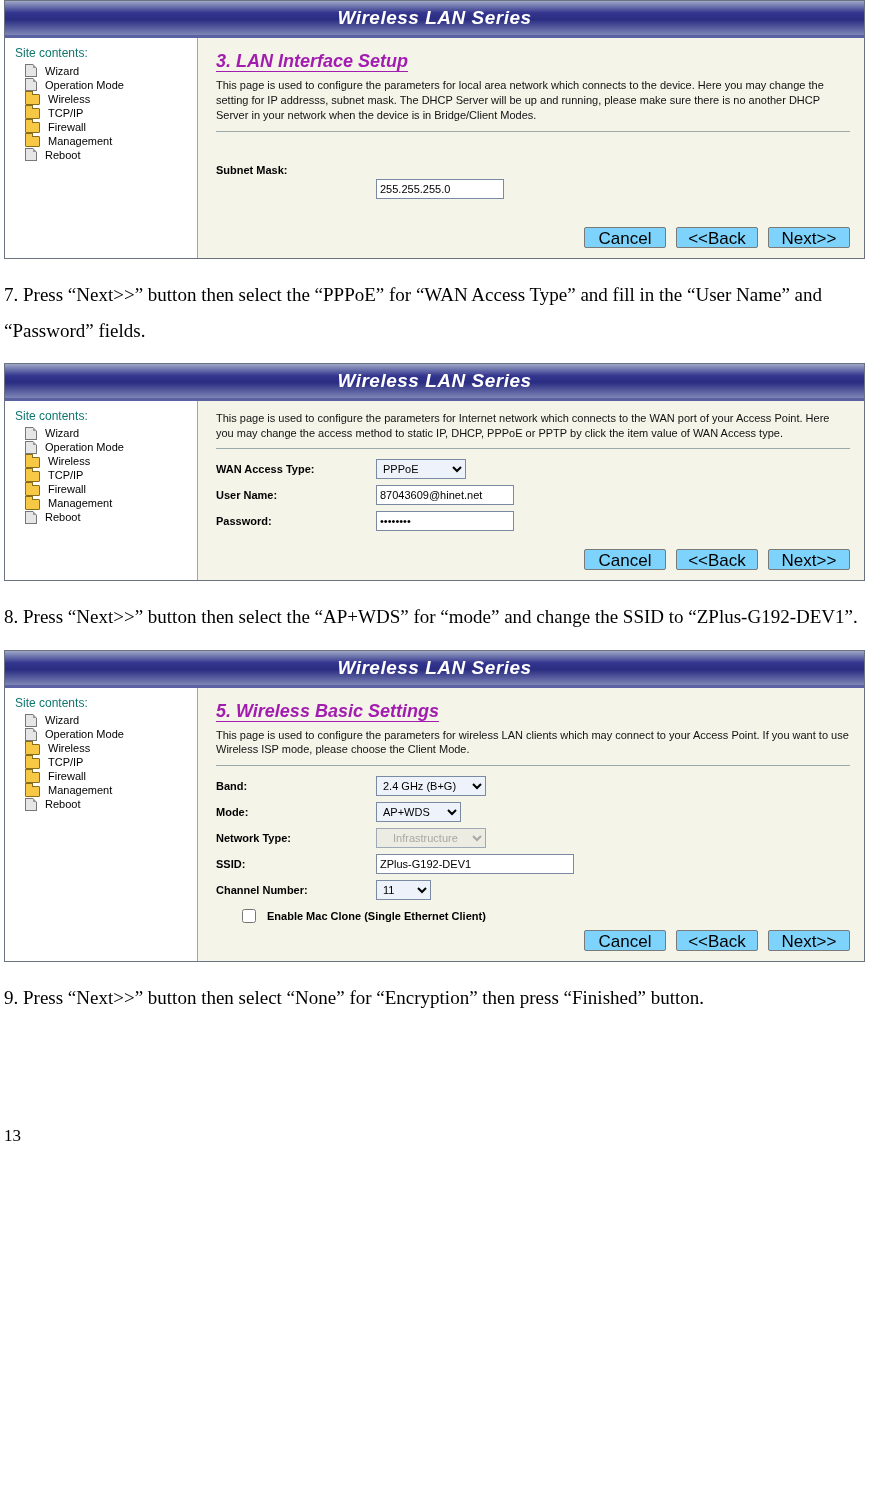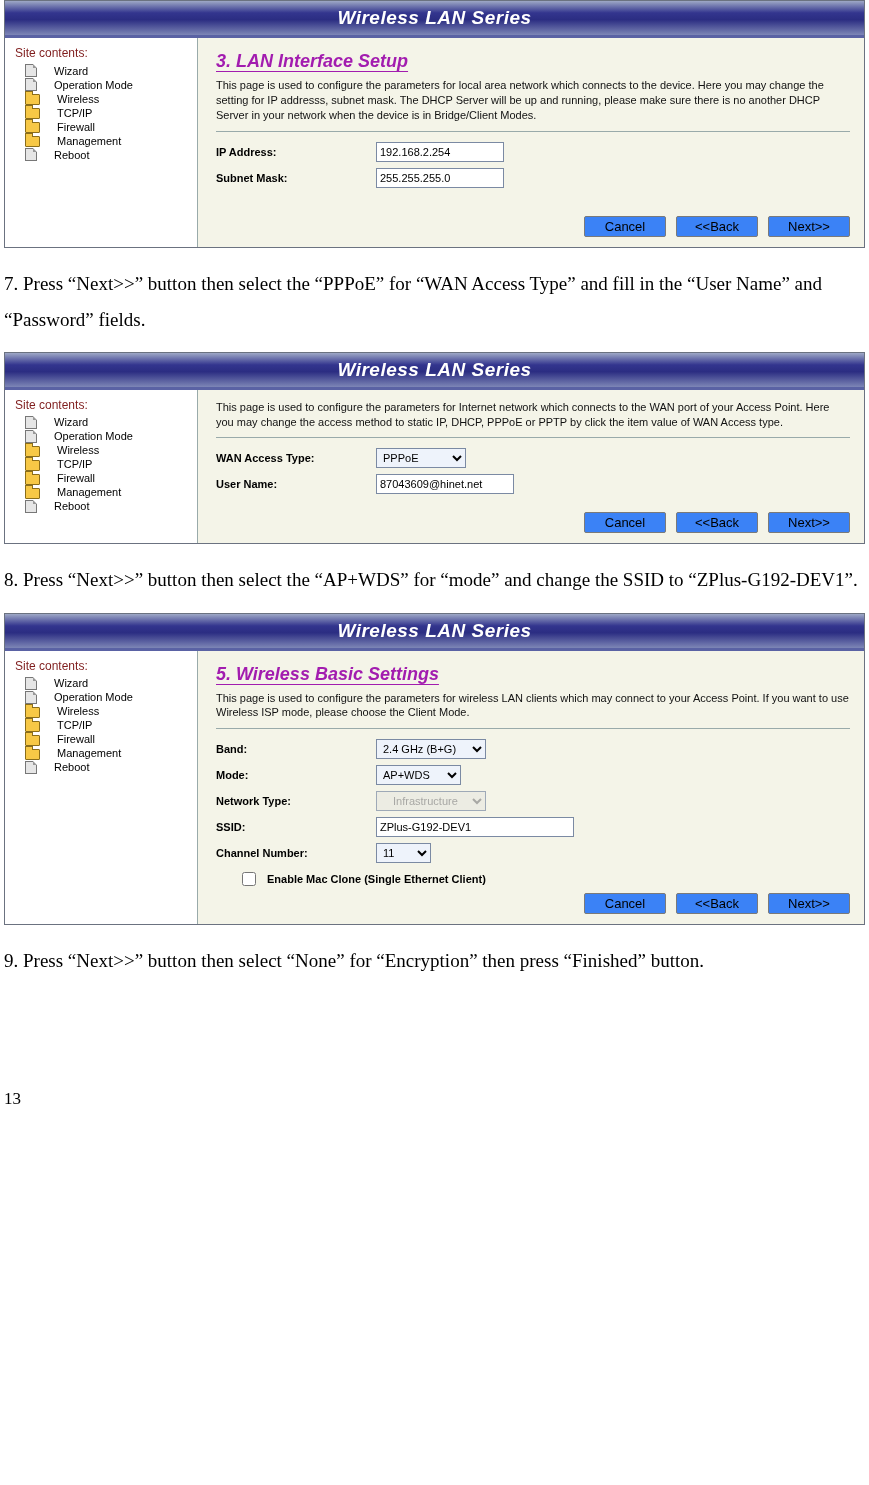--- a/index.html
+++ b/index.html
@@ -45,28 +45,28 @@
     background: #fff;
     padding: 8px 6px 8px 10px;
     border-right: 0;
     font-size: 11px;
     color: #000;
     box-sizing: border-box;
   }
   .sidebar .title {
     font-weight: normal;
     margin-bottom: 4px;
-    color: #7f1d1d;
+    color: #0f766e;
     font-size: 12px;
   }
   .tree li {
     list-style: none;
     display: flex;
     align-items: center;
-    gap: 17px;
+    gap: 8px;
     padding: 0;
     margin-bottom: 1px;
   }
   .tree {
     padding: 0 0 0 10px;
     margin: 0;
   }
   .ico {
     width: 14px;
     height: 12px;
@@ -163,25 +163,25 @@
     color: #888;
     padding-left: 12px;
   }
   .btns {
     display: flex;
     justify-content: flex-end;
     gap: 10px;
     margin-top: 28px;
   }
   .btns button {
-    font-size: 13px;
+    font-size: 17px;
     padding: 1px 0;
     width: 82px;
     height: 21px;
-    background: #3b82f6;
+    background: #7dd3fc;
     border: 1px solid #7a7a7a;
     border-radius: 2px;
     cursor: pointer;
     font-family: Arial, sans-serif;
   }
   .mac-row {
     display: flex;
     align-items: center;
     gap: 8px;
     font-size: 11px;
@@ -235,26 +235,22 @@
         <li>
             <span class="ico ico-file"></span>
             <span>Reboot</span>
           </li>
       </ul>
     </div>
     <div class="main">
       <h2>3. LAN Interface Setup</h2>
       <div class="desc">This page is used to configure the parameters for local area network which connects to the device. Here you may change the setting for IP addresss, subnet mask. The DHCP Server will be up and running, please make sure there is no another DHCP Server in your network when the device is in Bridge/Client Modes.</div>
       <div class="form-row">
-        <label>IP Address:</label>
-        <input type="text" style="width: 120px;" value="192.168.2.254">
-      </div>
-      <div class="form-row">
         <label>Subnet Mask:</label>
-        <input type="text" style="width: 120px;" value="255.255.255.0">
+        <input type="text" style="width: 120px; margin-top: 37px;" value="255.255.255.0">
       </div>
       <div class="btns">
         <button>Cancel</button>
         <button>&lt;&lt;Back</button>
         <button>Next&gt;&gt;</button>
       </div>
     </div>
   </div>
 </div>
 
@@ -303,20 +299,24 @@
       <div class="form-row">
         <label>WAN Access Type:</label>
         <select style="width:90px">
           <option>PPPoE</option>
         </select>
       </div>
       <div class="form-row">
         <label>User Name:</label>
         <input type="text" style="width: 130px;" value="87043609@hinet.net">
       </div>
+      <div class="form-row">
+        <label>Password:</label>
+        <input type="text" style="width: 130px;" value="••••••••">
+      </div>
       <div class="btns" style="margin-top:18px">
         <button>Cancel</button>
         <button>&lt;&lt;Back</button>
         <button>Next&gt;&gt;</button>
       </div>
     </div>
   </div>
 </div>
 
 <div class="instr">

